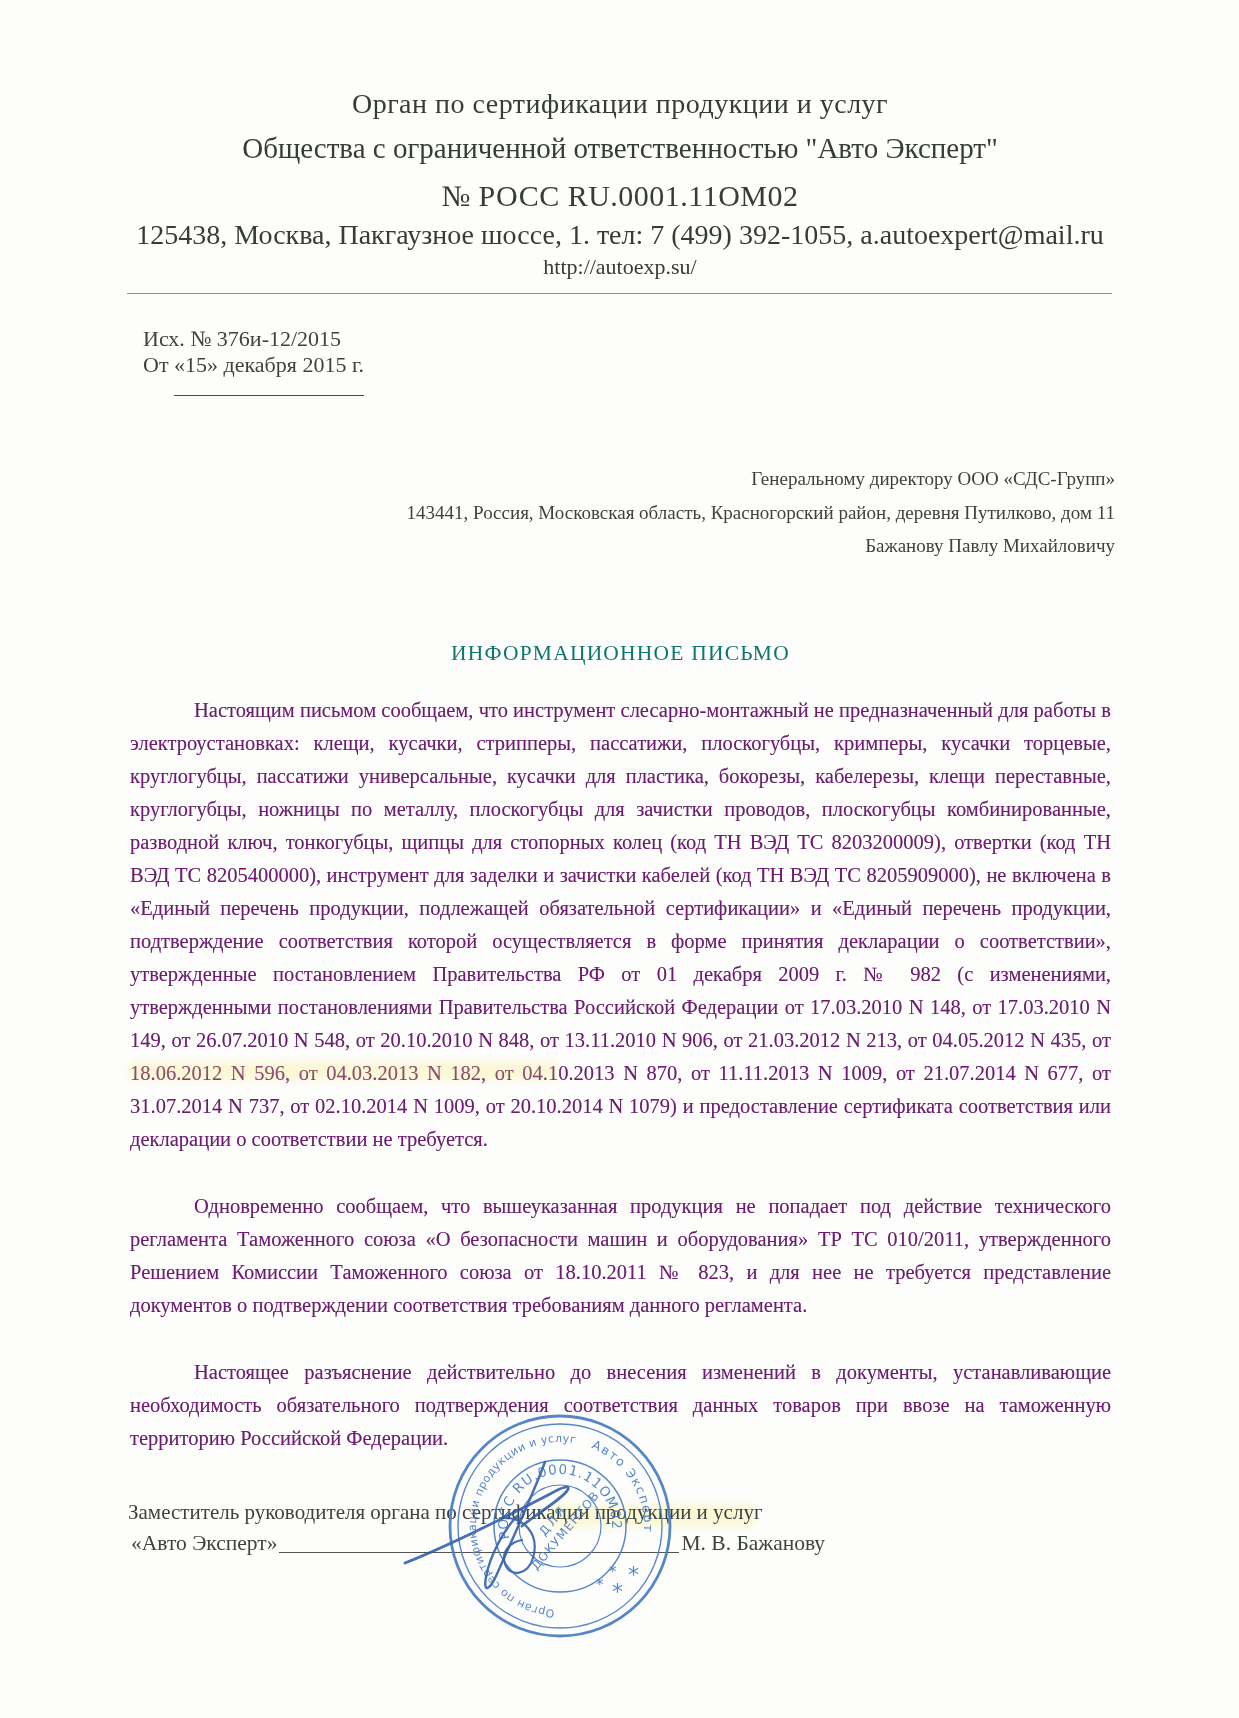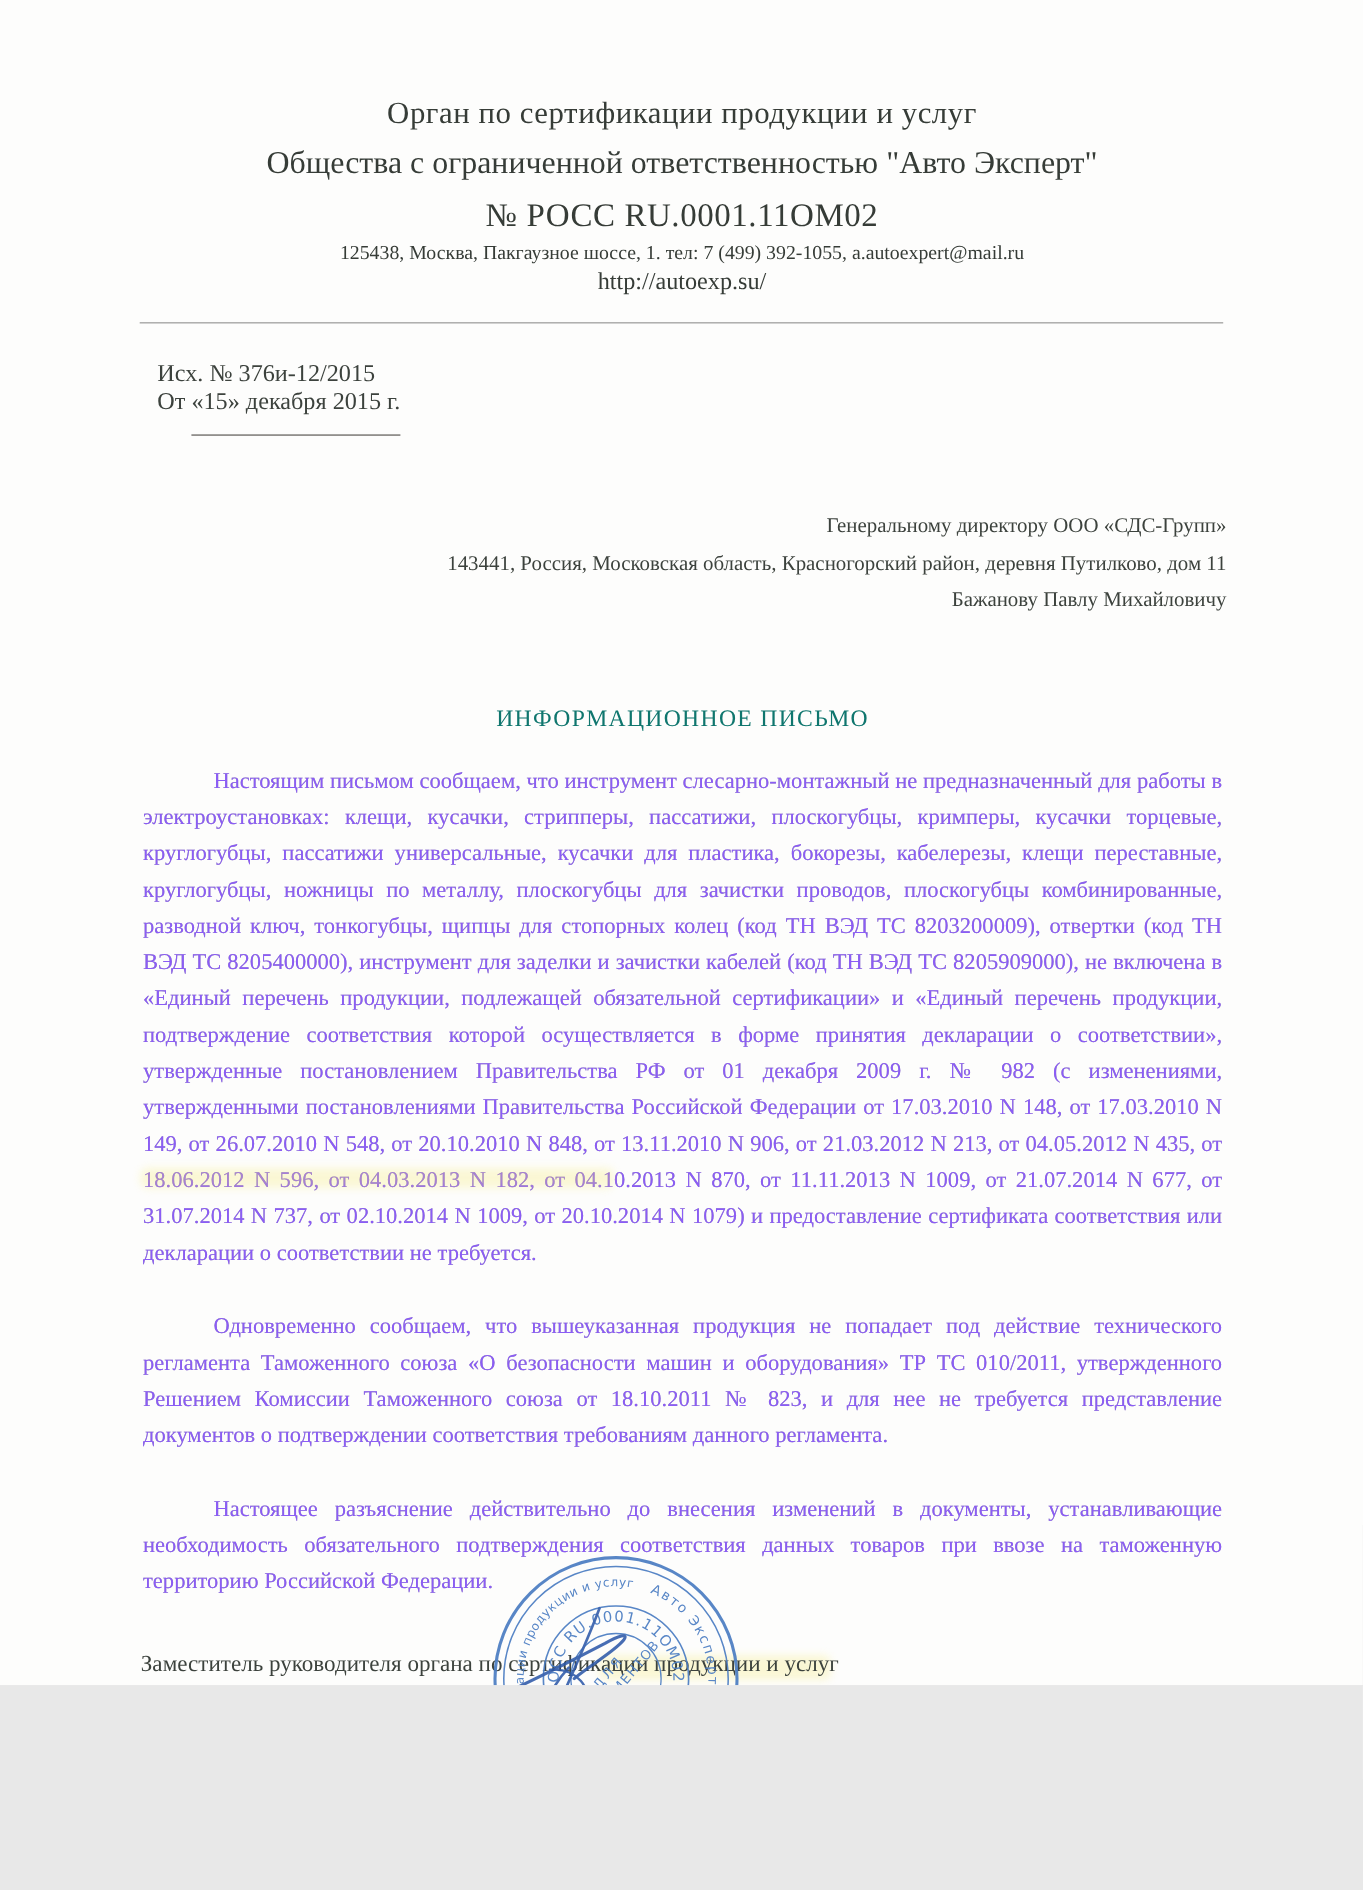--- a/index.html
+++ b/index.html
@@ -1,33 +1,33 @@
 <!DOCTYPE html>
 <html><head>
 <meta charset="utf-8">
 <style>
   html,body{margin:0;padding:0;background:#e8e8e8;}
   .page{
     position:relative;
-    width:1239px;height:1532px;
+    width:1239px;height:1718px;
     margin:0 auto;
     background:#fdfdfc;
     font-family:"Liberation Serif","DejaVu Serif",serif;
     color:#3f453f;
     overflow:hidden;
     text-decoration:underline;
   }
   .page *{box-sizing:border-box;}
 
   
   .letterhead{position:absolute;left:120px;width:1000px;top:88px;text-align:center;color:#363c37;}
   .lh1{font-size:28px;letter-spacing:.5px;}
   .lh2{font-size:29px;margin-top:12px;}
   .lh3{font-size:30px;letter-spacing:.5px;margin-top:14px;}
-  .lh4{font-size:18px;margin-top:6px;}
+  .lh4{font-size:28px;margin-top:6px;}
   .lh5{font-size:22px;margin-top:3px;}
 
   .rule{position:absolute;left:127px;top:293px;width:985px;height:0;
         border-top:1.6px solid #7d7d7b;opacity:.85;}
 
   
   .ref{position:absolute;left:143px;top:326px;font-size:22px;line-height:26px;color:#3c423d;}
   .ref .u{border-bottom:1.4px solid #4d4a45;padding-bottom:18px;}
 
   
@@ -35,21 +35,21 @@
              text-align:right;font-size:19px;line-height:33.5px;color:#3c423d;}
 
   
   .title{position:absolute;left:130px;width:981px;top:641px;margin:0;
          text-align:center;font-size:21.5px;font-weight:normal;
          letter-spacing:1.2px;color:#0f766e;}
 
   
   .para{position:absolute;left:130px;width:981px;margin:0;
         font-size:20.5px;line-height:33px;text-align:justify;
-        text-indent:64px;color:#8b5cf6;
+        text-indent:64px;color:#701a75;
         text-shadow:0 0 .5px rgba(64,70,63,.45);}
   .p1{top:694px;}
   .p2{top:1190px;}
   .p3{top:1356px;}
 
   
   .sig-role{position:absolute;left:128px;top:1500px;width:900px;
             font-size:21px;color:#3c423d;}
   .sig-row{position:absolute;left:131px;top:1529px;width:860px;
            display:flex;align-items:flex-end;font-size:21.5px;color:#3c423d;}

